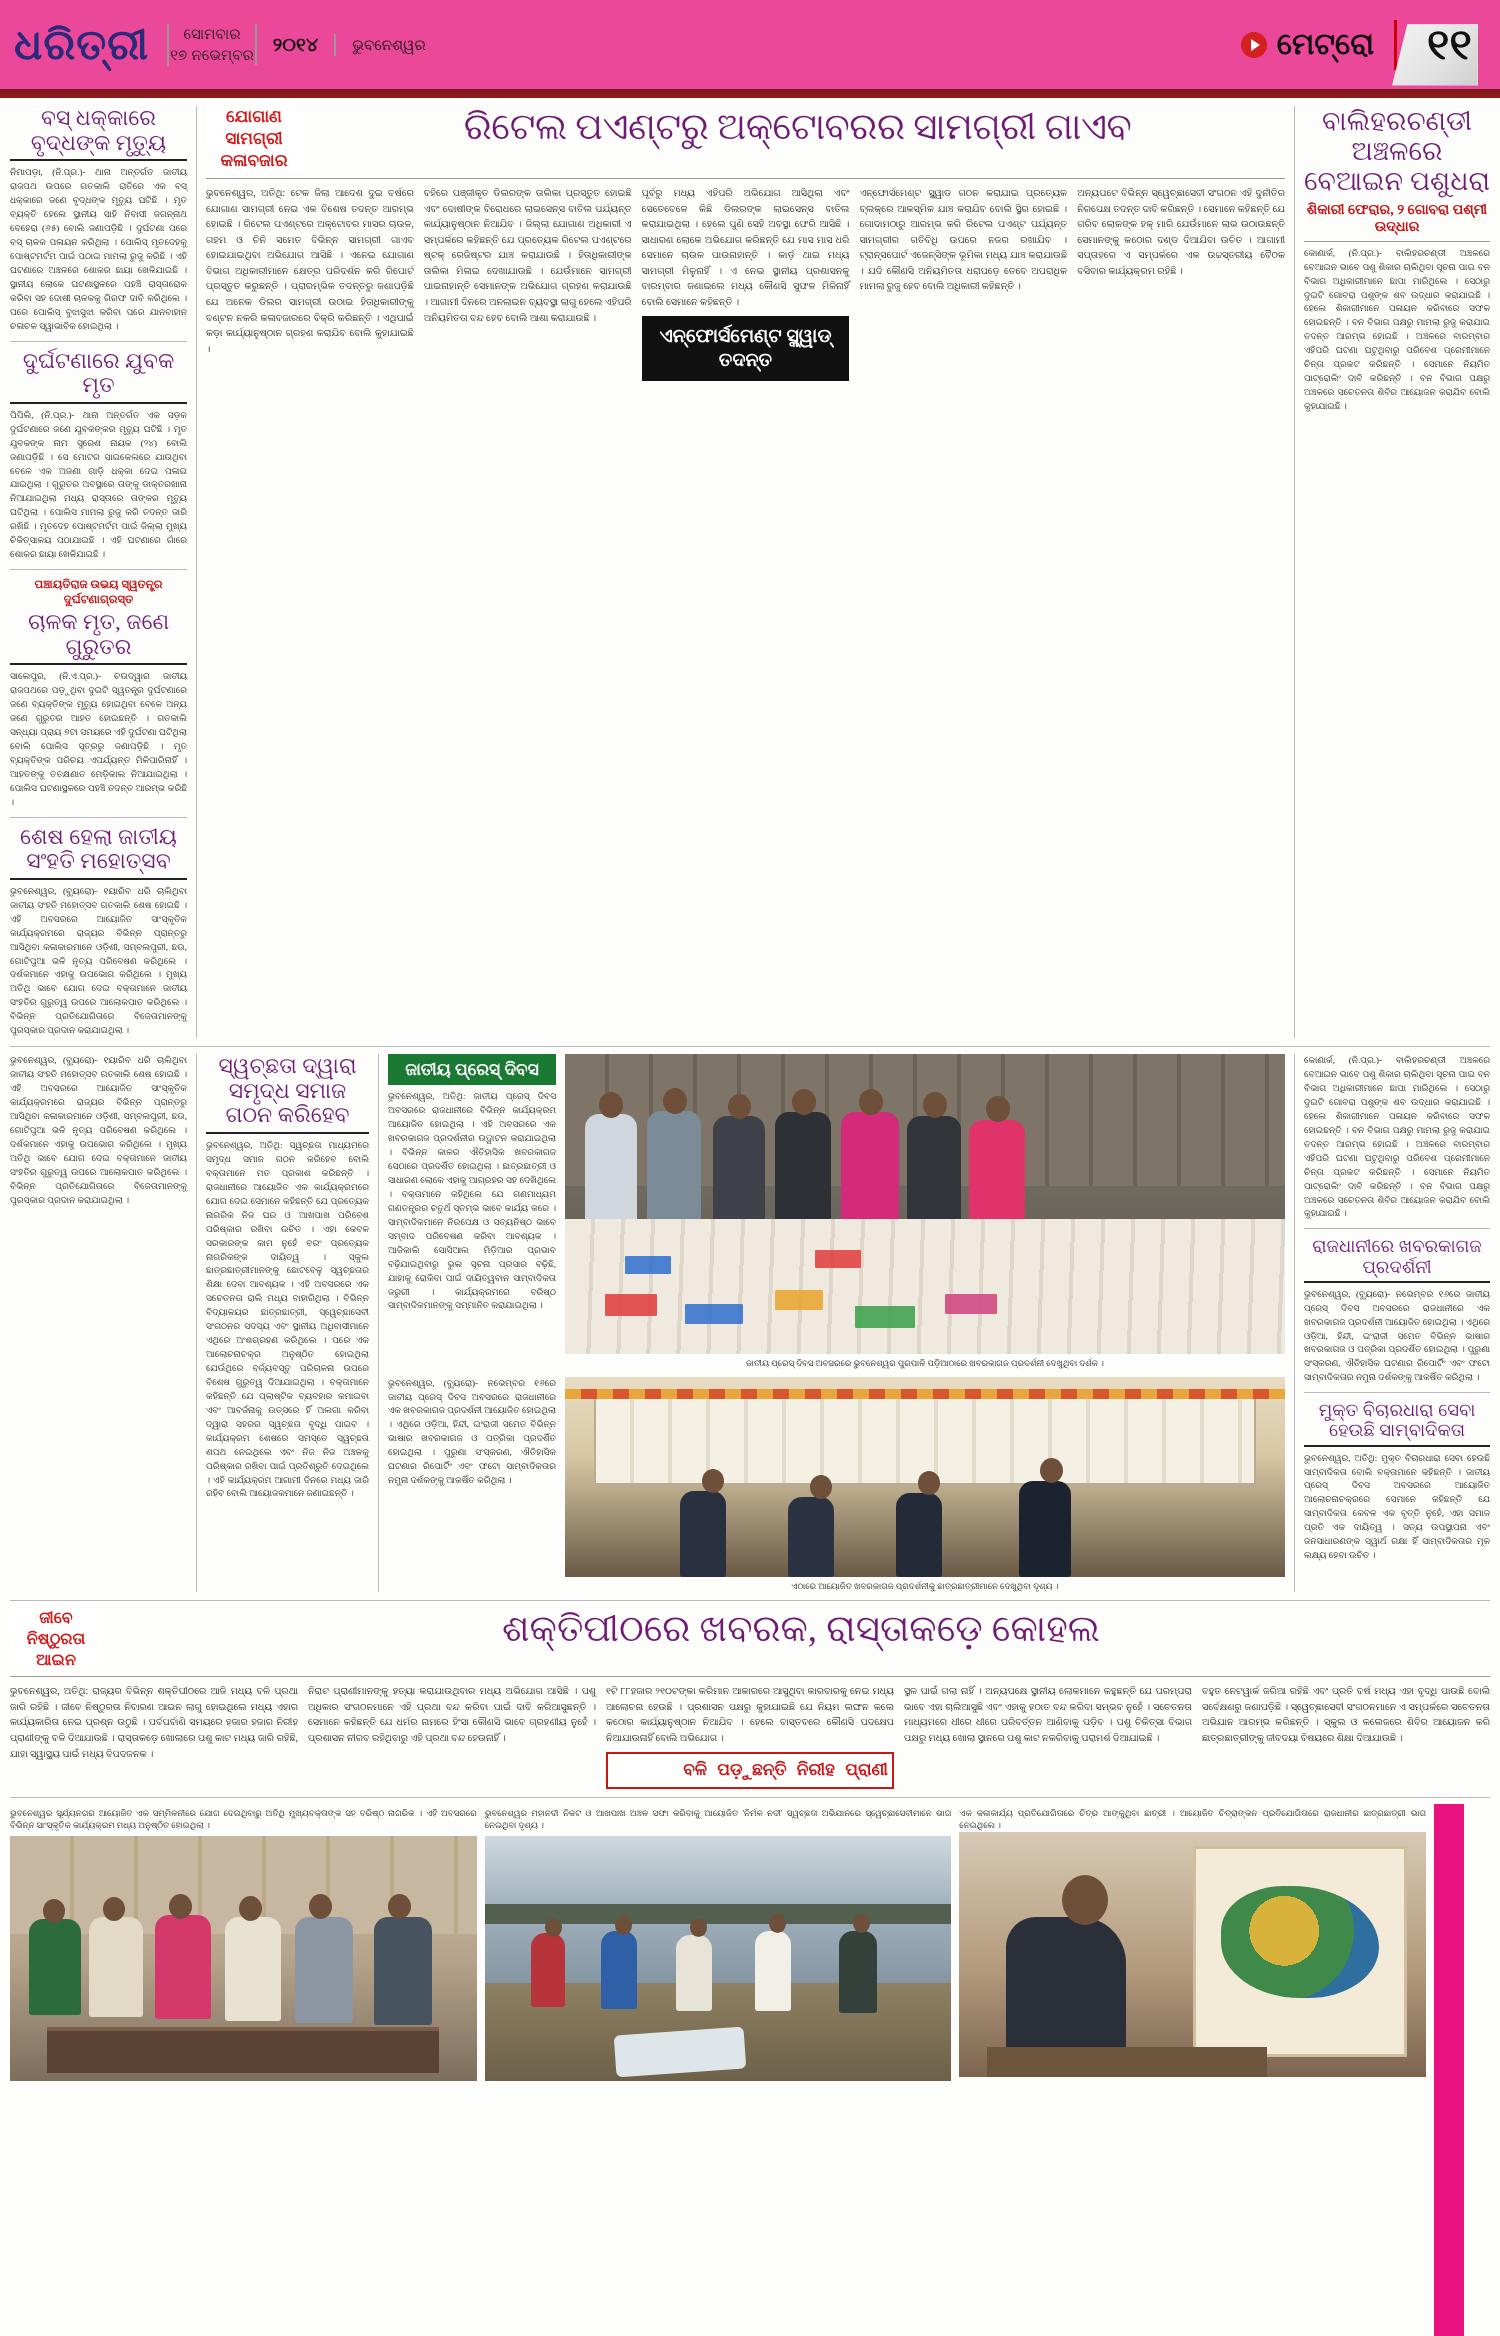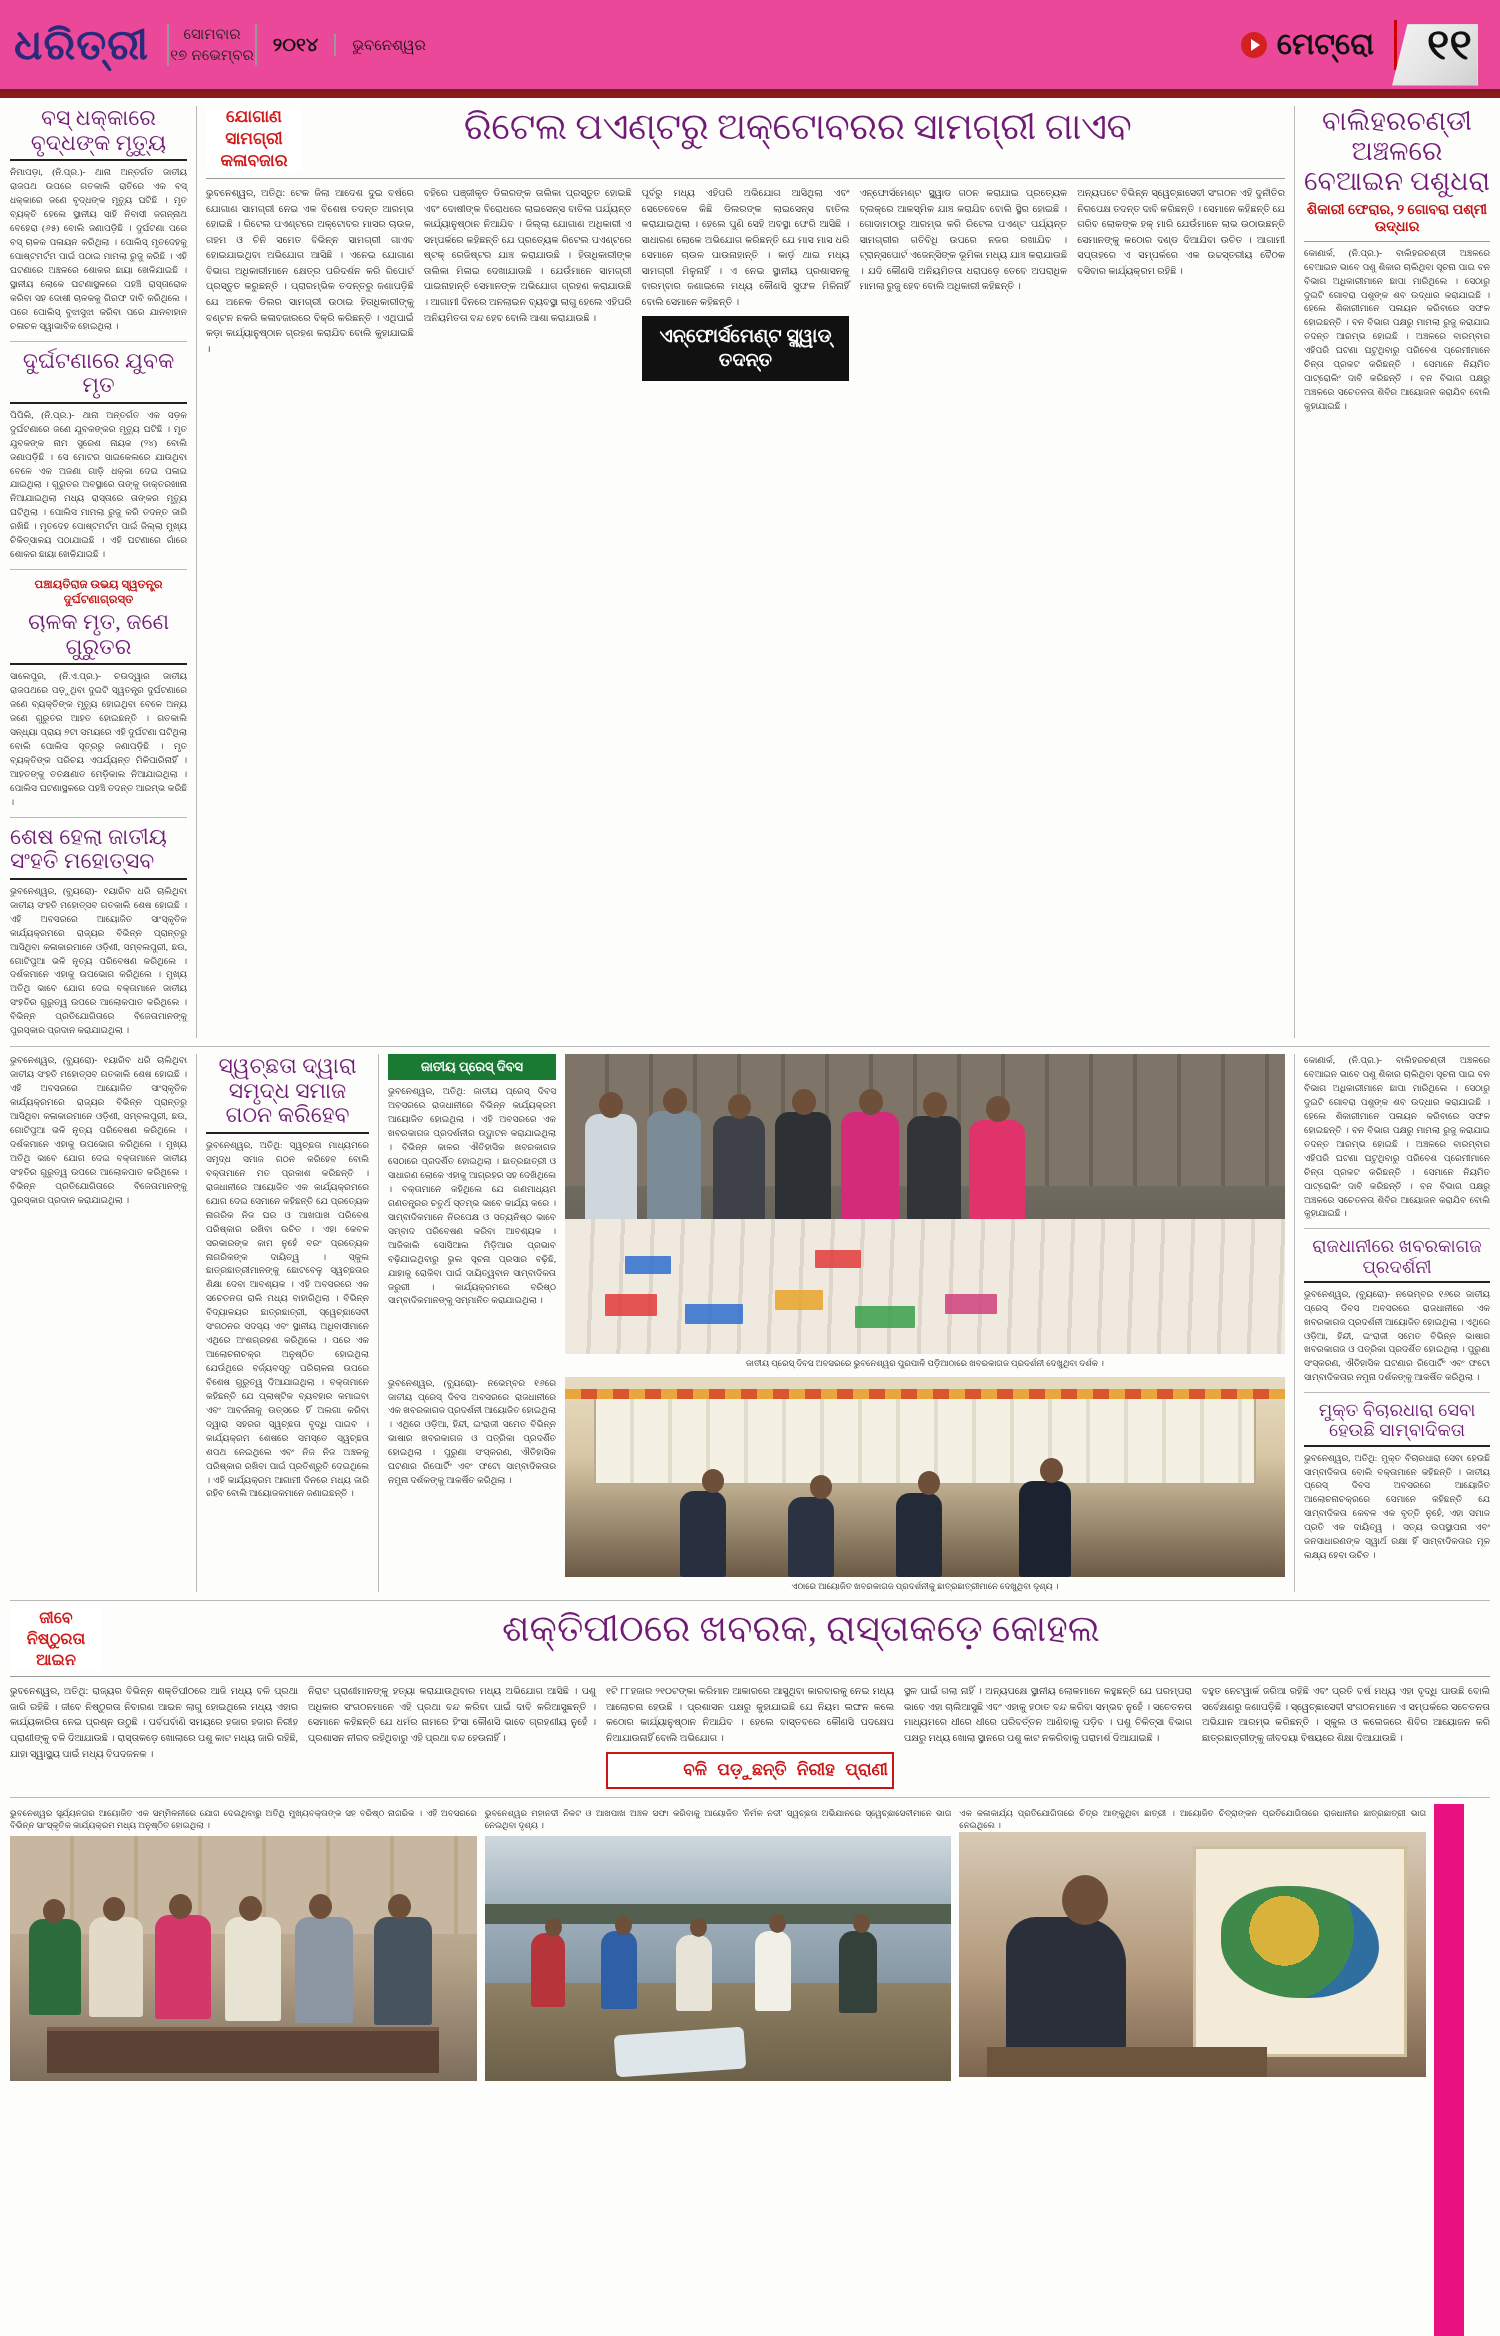--- a/index.html
+++ b/index.html
@@ -112,21 +112,21 @@
   .redbox {
     background:#fff; color:#cc1515; font-weight:bold;
     font-family:Liberation Mono, monospace;
     font-size:17px; line-height:1.25; text-align:right;
     border:0;
     padding:2px;
   }
   .greenbox{
     background:#1a7a33;color:#fff;font-weight:bold;
     font-family:"Liberation Serif", serif;
-    font-size:13px;text-align:center;padding:5px 4px;line-height:1.25;
+    font-size:17px;text-align:center;padding:5px 4px;line-height:1.25;
   }
 
   .body-txt {
     font-size:9.6px; line-height:1.62; text-align:justify;
     color:#1b1b1b; font-family:"Liberation Serif", serif;
     hyphens:auto; word-break:break-word;
   }
   .body-txt.small { font-size:9px; line-height:1.55; }
 
   .photo {
@@ -210,21 +210,21 @@
         <div class="body-txt small" style="margin-top:5px;">ପିପିଲି, (ନି.ପ୍ର.)- ଥାନା ଅନ୍ତର୍ଗତ ଏକ ସଡ଼କ ଦୁର୍ଘଟଣାରେ ଜଣେ ଯୁବକଙ୍କର ମୃତ୍ୟୁ ଘଟିଛି । ମୃତ ଯୁବକଙ୍କ ନାମ ସୁରେଶ ନାୟକ (୨୪) ବୋଲି ଜଣାପଡ଼ିଛି । ସେ ମୋଟର ସାଇକେଲରେ ଯାଉଥିବା ବେଳେ ଏକ ଅଜଣା ଗାଡ଼ି ଧକ୍କା ଦେଇ ପଳାଇ ଯାଇଥିଲା । ଗୁରୁତର ଅବସ୍ଥାରେ ତାଙ୍କୁ ଡାକ୍ତରଖାନା ନିଆଯାଇଥିଲା ମଧ୍ୟ ରାସ୍ତାରେ ତାଙ୍କର ମୃତ୍ୟୁ ଘଟିଥିଲା । ପୋଲିସ ମାମଲା ରୁଜୁ କରି ତଦନ୍ତ ଜାରି ରଖିଛି । ମୃତଦେହ ପୋଷ୍ଟମର୍ଟମ ପାଇଁ ଜିଲ୍ଲା ମୁଖ୍ୟ ଚିକିତ୍ସାଳୟ ପଠାଯାଇଛି । ଏହି ଘଟଣାରେ ଗାଁରେ ଶୋକର ଛାୟା ଖେଳିଯାଇଛି ।</div>
 
         <div class="divider"></div>
 
         <div style="text-align:center; color:#c41212; font-weight:bold; font-size:11.5px; line-height:1.3; font-family:'Liberation Serif',serif;">ପଞ୍ଚାୟତିରାଜ ଉଭୟ ସ୍ୱତନ୍ତ୍ର ଦୁର୍ଘଟଣାଗ୍ରସ୍ତ</div>
         <div class="headline hl-lg" style="text-align:center; border-bottom:2px solid #222; padding-bottom:4px; margin-top:3px;">ଚାଳକ ମୃତ, ଜଣେ ଗୁରୁତର</div>
         <div class="body-txt small" style="margin-top:5px;">ସାଲେପୁର, (ନି.ଏ.ପ୍ର.)- ଚଉଦ୍ୱାର ଜାତୀୟ ରାଜପଥରେ ପଡ଼ୁଥିବା ଦୁଇଟି ସ୍ୱତନ୍ତ୍ର ଦୁର୍ଘଟଣାରେ ଜଣେ ବ୍ୟକ୍ତିଙ୍କ ମୃତ୍ୟୁ ହୋଇଥିବା ବେଳେ ଅନ୍ୟ ଜଣେ ଗୁରୁତର ଆହତ ହୋଇଛନ୍ତି । ଗତକାଲି ସନ୍ଧ୍ୟା ପ୍ରାୟ ୭ଟା ସମୟରେ ଏହି ଦୁର୍ଘଟଣା ଘଟିଥିଲା ବୋଲି ପୋଲିସ ସୂତ୍ରରୁ ଜଣାପଡ଼ିଛି । ମୃତ ବ୍ୟକ୍ତିଙ୍କ ପରିଚୟ ଏପର୍ଯ୍ୟନ୍ତ ମିଳିପାରିନାହିଁ । ଆହତଙ୍କୁ ତତକ୍ଷଣାତ ମେଡ଼ିକାଲ ନିଆଯାଇଥିଲା । ପୋଲିସ ଘଟଣାସ୍ଥଳରେ ପହଞ୍ଚି ତଦନ୍ତ ଆରମ୍ଭ କରିଛି ।</div>
 
         <div class="divider"></div>
 
-        <div class="headline hl-lg" style="border-bottom:2px solid #222; padding-bottom:4px;">ଶେଷ ହେଲା ଜାତୀୟ ସଂହତି ମହୋତ୍ସବ</div>
+        <div class="headline hl-lg" style="text-align:center; border-bottom:2px solid #222; padding-bottom:4px;">ଶେଷ ହେଲା ଜାତୀୟ ସଂହତି ମହୋତ୍ସବ</div>
         <div class="body-txt small" style="margin-top:5px;">ଭୁବନେଶ୍ୱର, (ବ୍ୟୁରୋ)- ୧ୟାରିବ ଧରି ଚାଲିଥିବା ଜାତୀୟ ସଂହତି ମହୋତ୍ସବ ଗତକାଲି ଶେଷ ହୋଇଛି । ଏହି ଅବସରରେ ଆୟୋଜିତ ସାଂସ୍କୃତିକ କାର୍ଯ୍ୟକ୍ରମରେ ରାଜ୍ୟର ବିଭିନ୍ନ ପ୍ରାନ୍ତରୁ ଆସିଥିବା କଳାକାରମାନେ ଓଡ଼ିଶୀ, ସମ୍ବଲପୁରୀ, ଛଉ, ଗୋଟିପୁଆ ଭଳି ନୃତ୍ୟ ପରିବେଷଣ କରିଥିଲେ । ଦର୍ଶକମାନେ ଏହାକୁ ଉପଭୋଗ କରିଥିଲେ । ମୁଖ୍ୟ ଅତିଥି ଭାବେ ଯୋଗ ଦେଇ ବକ୍ତାମାନେ ଜାତୀୟ ସଂହତିର ଗୁରୁତ୍ୱ ଉପରେ ଆଲୋକପାତ କରିଥିଲେ । ବିଭିନ୍ନ ପ୍ରତିଯୋଗିତାରେ ବିଜେତାମାନଙ୍କୁ ପୁରସ୍କାର ପ୍ରଦାନ କରାଯାଇଥିଲା ।</div>
       </div>
 
       <div class="rule-v" style="flex:1; padding:0 9px;">
         <div style="display:flex; align-items:flex-start; gap:8px;">
           <div class="kicker" style="width:96px; text-align:center; line-height:1.3;">ଯୋଗାଣ ସାମଗ୍ରୀ କଳାବଜାର</div>
           <div class="headline hl-xxl" style="flex:1; text-align:center; letter-spacing:-0.5px;">ରିଟେଲ ପଏଣ୍ଟରୁ ଅକ୍ଟୋବରର ସାମଗ୍ରୀ ଗାଏବ</div>
         </div>
         <div style="border-bottom:1px solid #999; margin:6px 0 6px;"></div>
 

